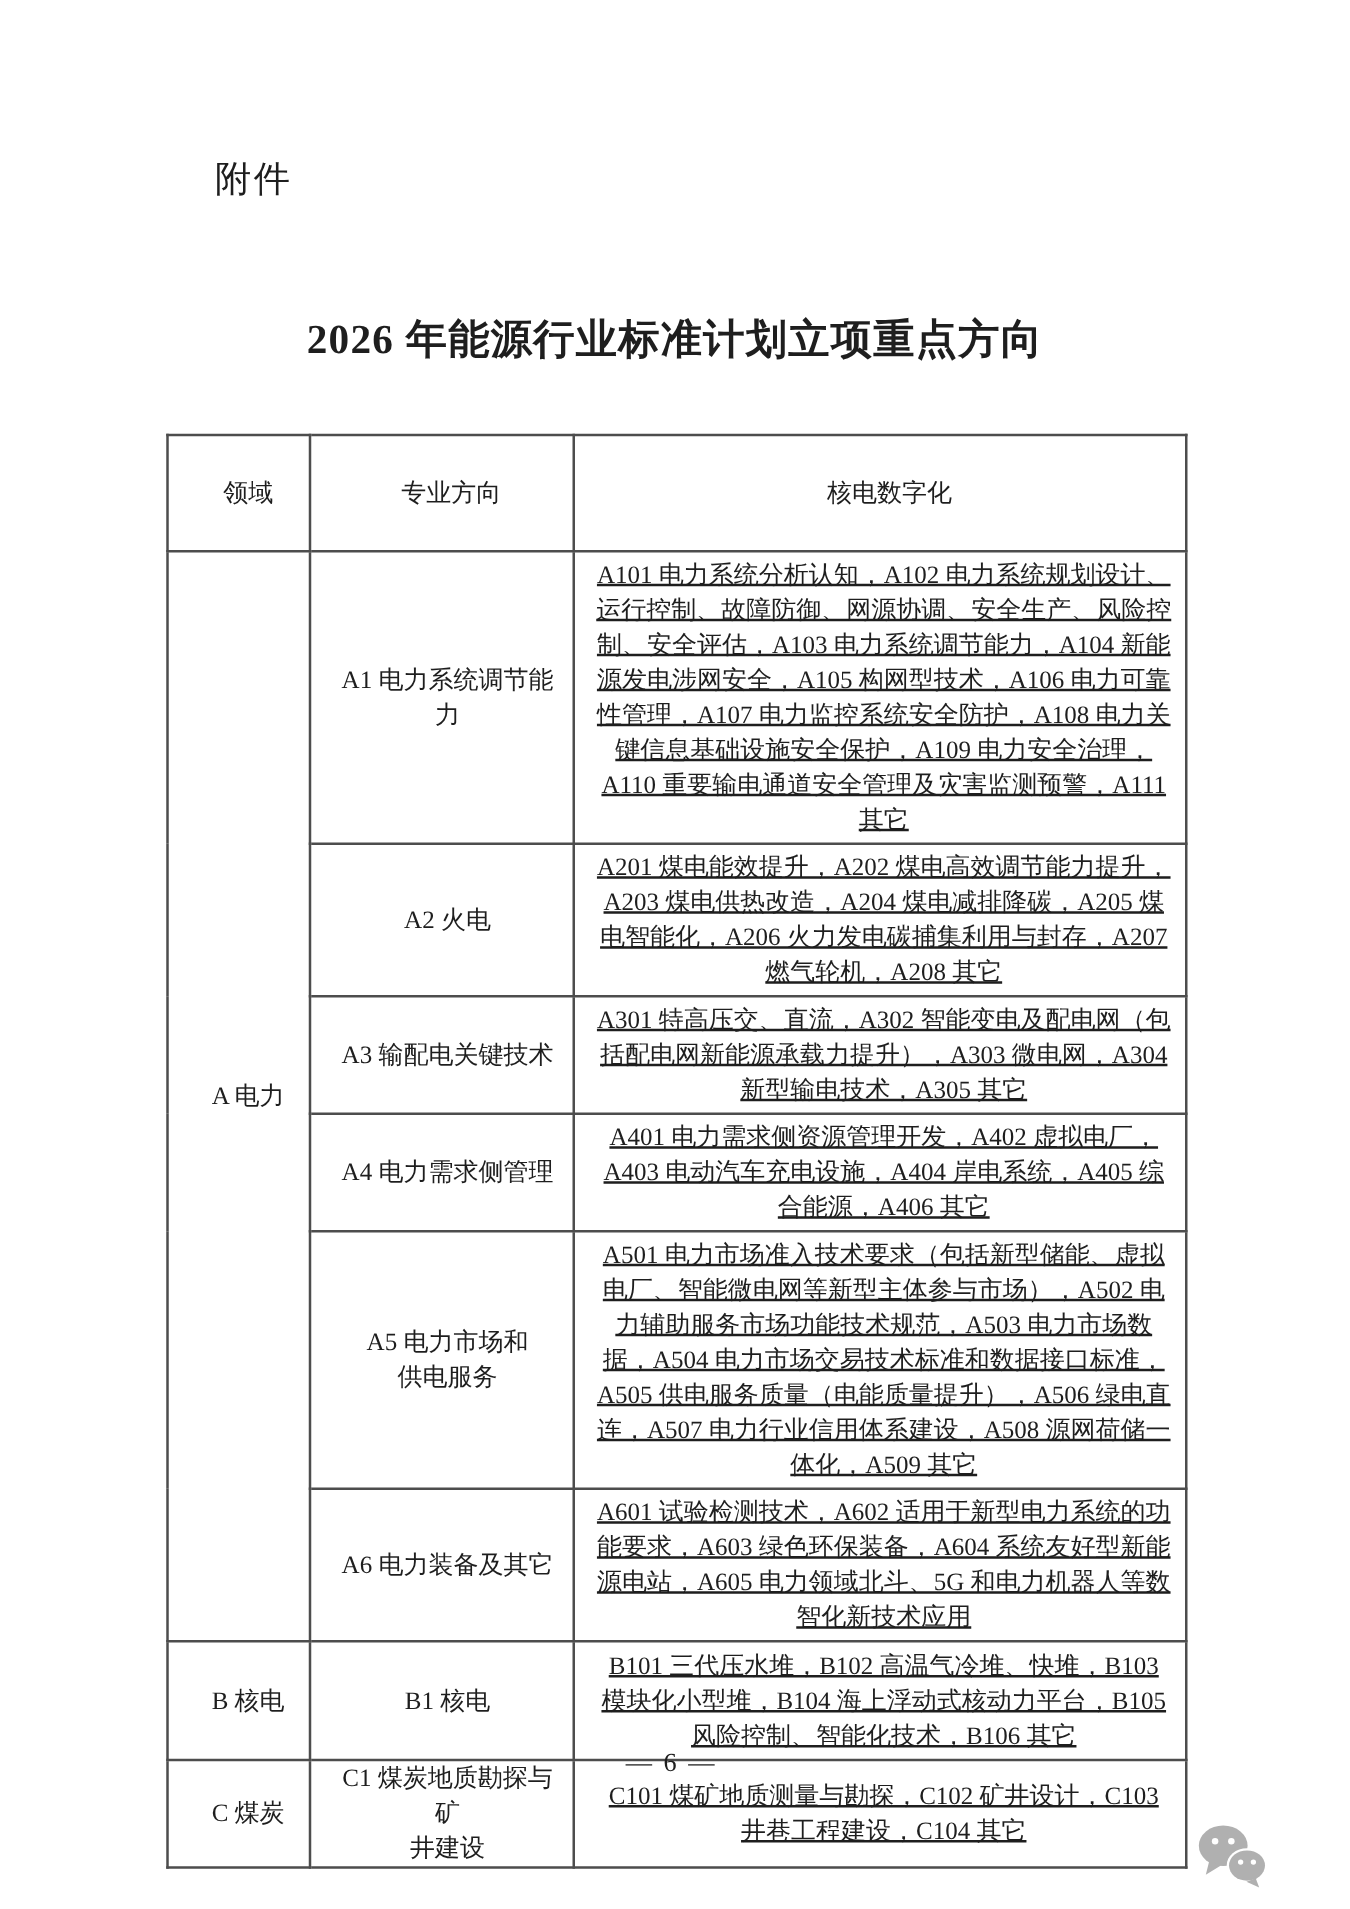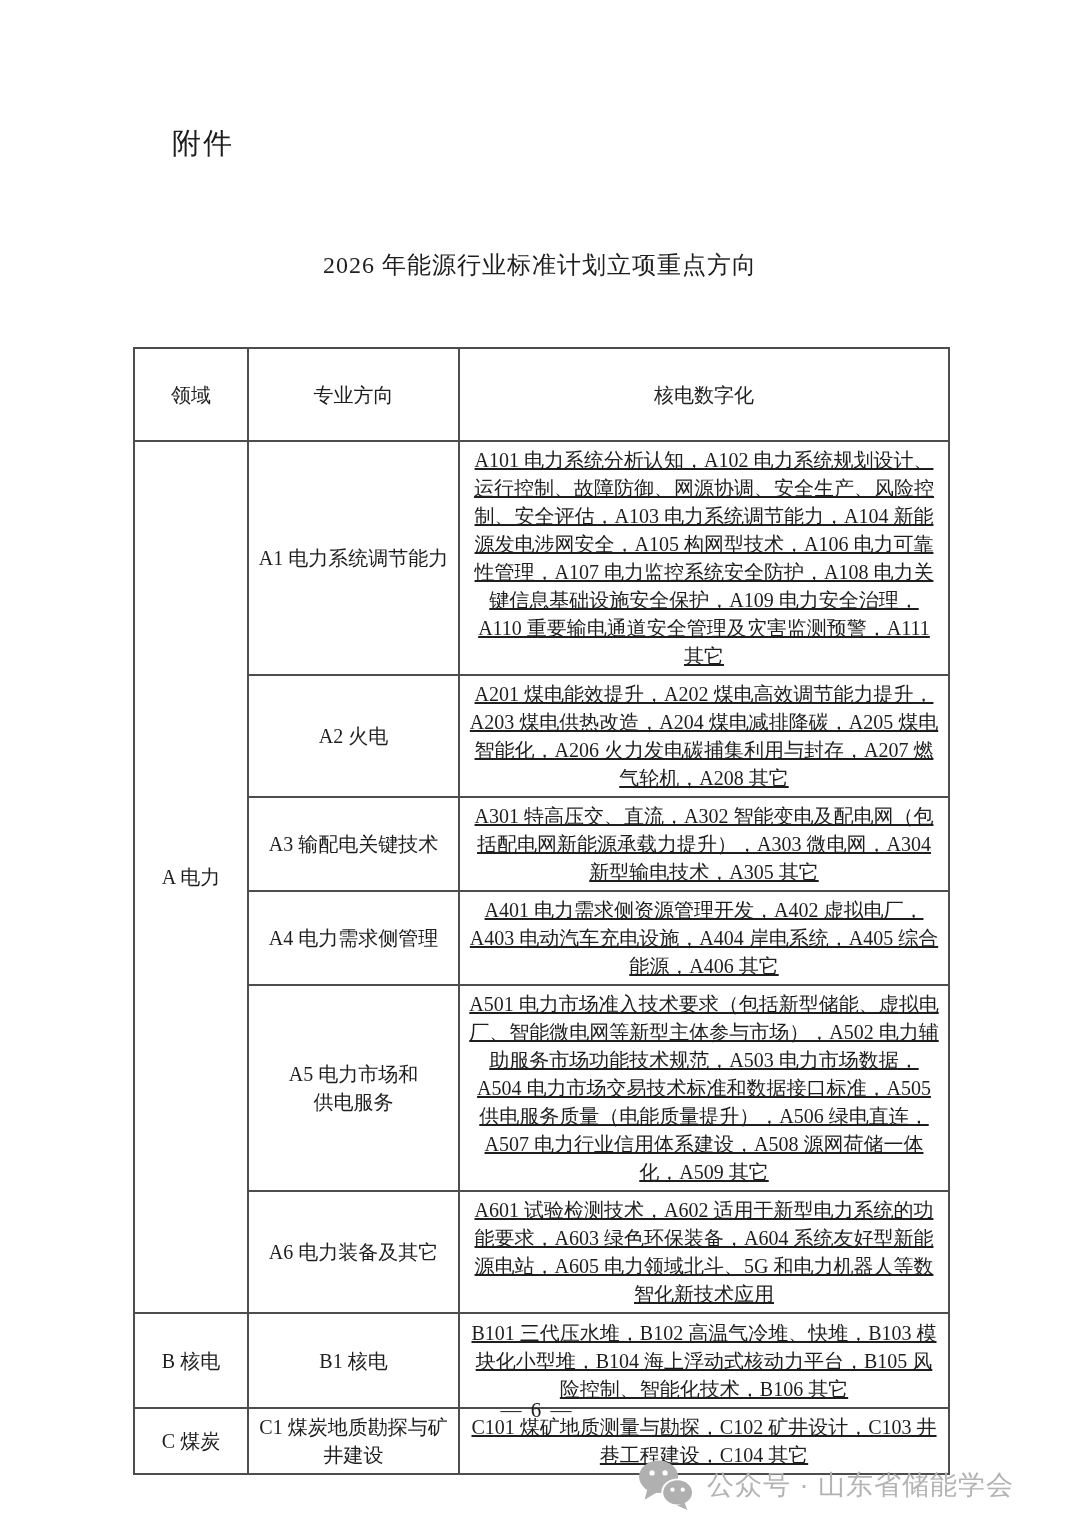--- a/index.html
+++ b/index.html
@@ -20,41 +20,42 @@
     font-size: 29px;
     letter-spacing: 2px;
     margin-left: 12px;
   }
   .doc-title {
     position: absolute;
     left: 0;
     top: 249px;
     width: 100%;
     text-align: center;
-    font-size: 24px;
-    font-weight: normal;
+    font-size: 33px;
+    font-weight: bold;
     letter-spacing: 1px;
   }
   table.directions {
     position: absolute;
     left: 133px;
     top: 347px;
     width: 815px;
     border-collapse: collapse;
     table-layout: fixed;
   }
   table.directions th,
   table.directions td {
     border: 2px solid #4d4d4d;
     font-size: 20px;
     font-weight: normal;
     vertical-align: middle;
     text-align: center;
     line-height: 28px;
     color: #1e1e1e;
+    padding-left: 15px;
   }
   col.c-domain   { width: 114px; }
   col.c-direction{ width: 211px; }
   col.c-focus    { width: 490px; }
   tr.h-header    { height: 93px;  }
   tr.r-a1 { height: 198px; }
   tr.r-a2 { height: 116px; }
   tr.r-a3 { height: 93px;  }
   tr.r-a4 { height: 93px;  }
   tr.r-a5 { height: 172px; }
@@ -167,16 +168,15 @@
       <path d="M10 32 L7 44 L20 36 Z" fill="#b0b0b0"></path>
       <circle cx="15" cy="15" r="2.8" fill="#ffffff"></circle>
       <circle cx="29" cy="15" r="2.8" fill="#ffffff"></circle>
 
       <ellipse cx="42.5" cy="36" rx="17.5" ry="15" fill="#ffffff"></ellipse>
       <ellipse cx="42.5" cy="36" rx="15.5" ry="13" fill="#b0b0b0"></ellipse>
       <path d="M50 47 L53 55 L42 50 Z" fill="#b0b0b0"></path>
       <circle cx="37" cy="33" r="2.3" fill="#ffffff"></circle>
       <circle cx="48" cy="33" r="2.3" fill="#ffffff"></circle>
     </svg>
-    <span class="watermark-text">公众号 · 山东省储能学会</span>
   </div>
 
 </div>
 
 </body></html>

